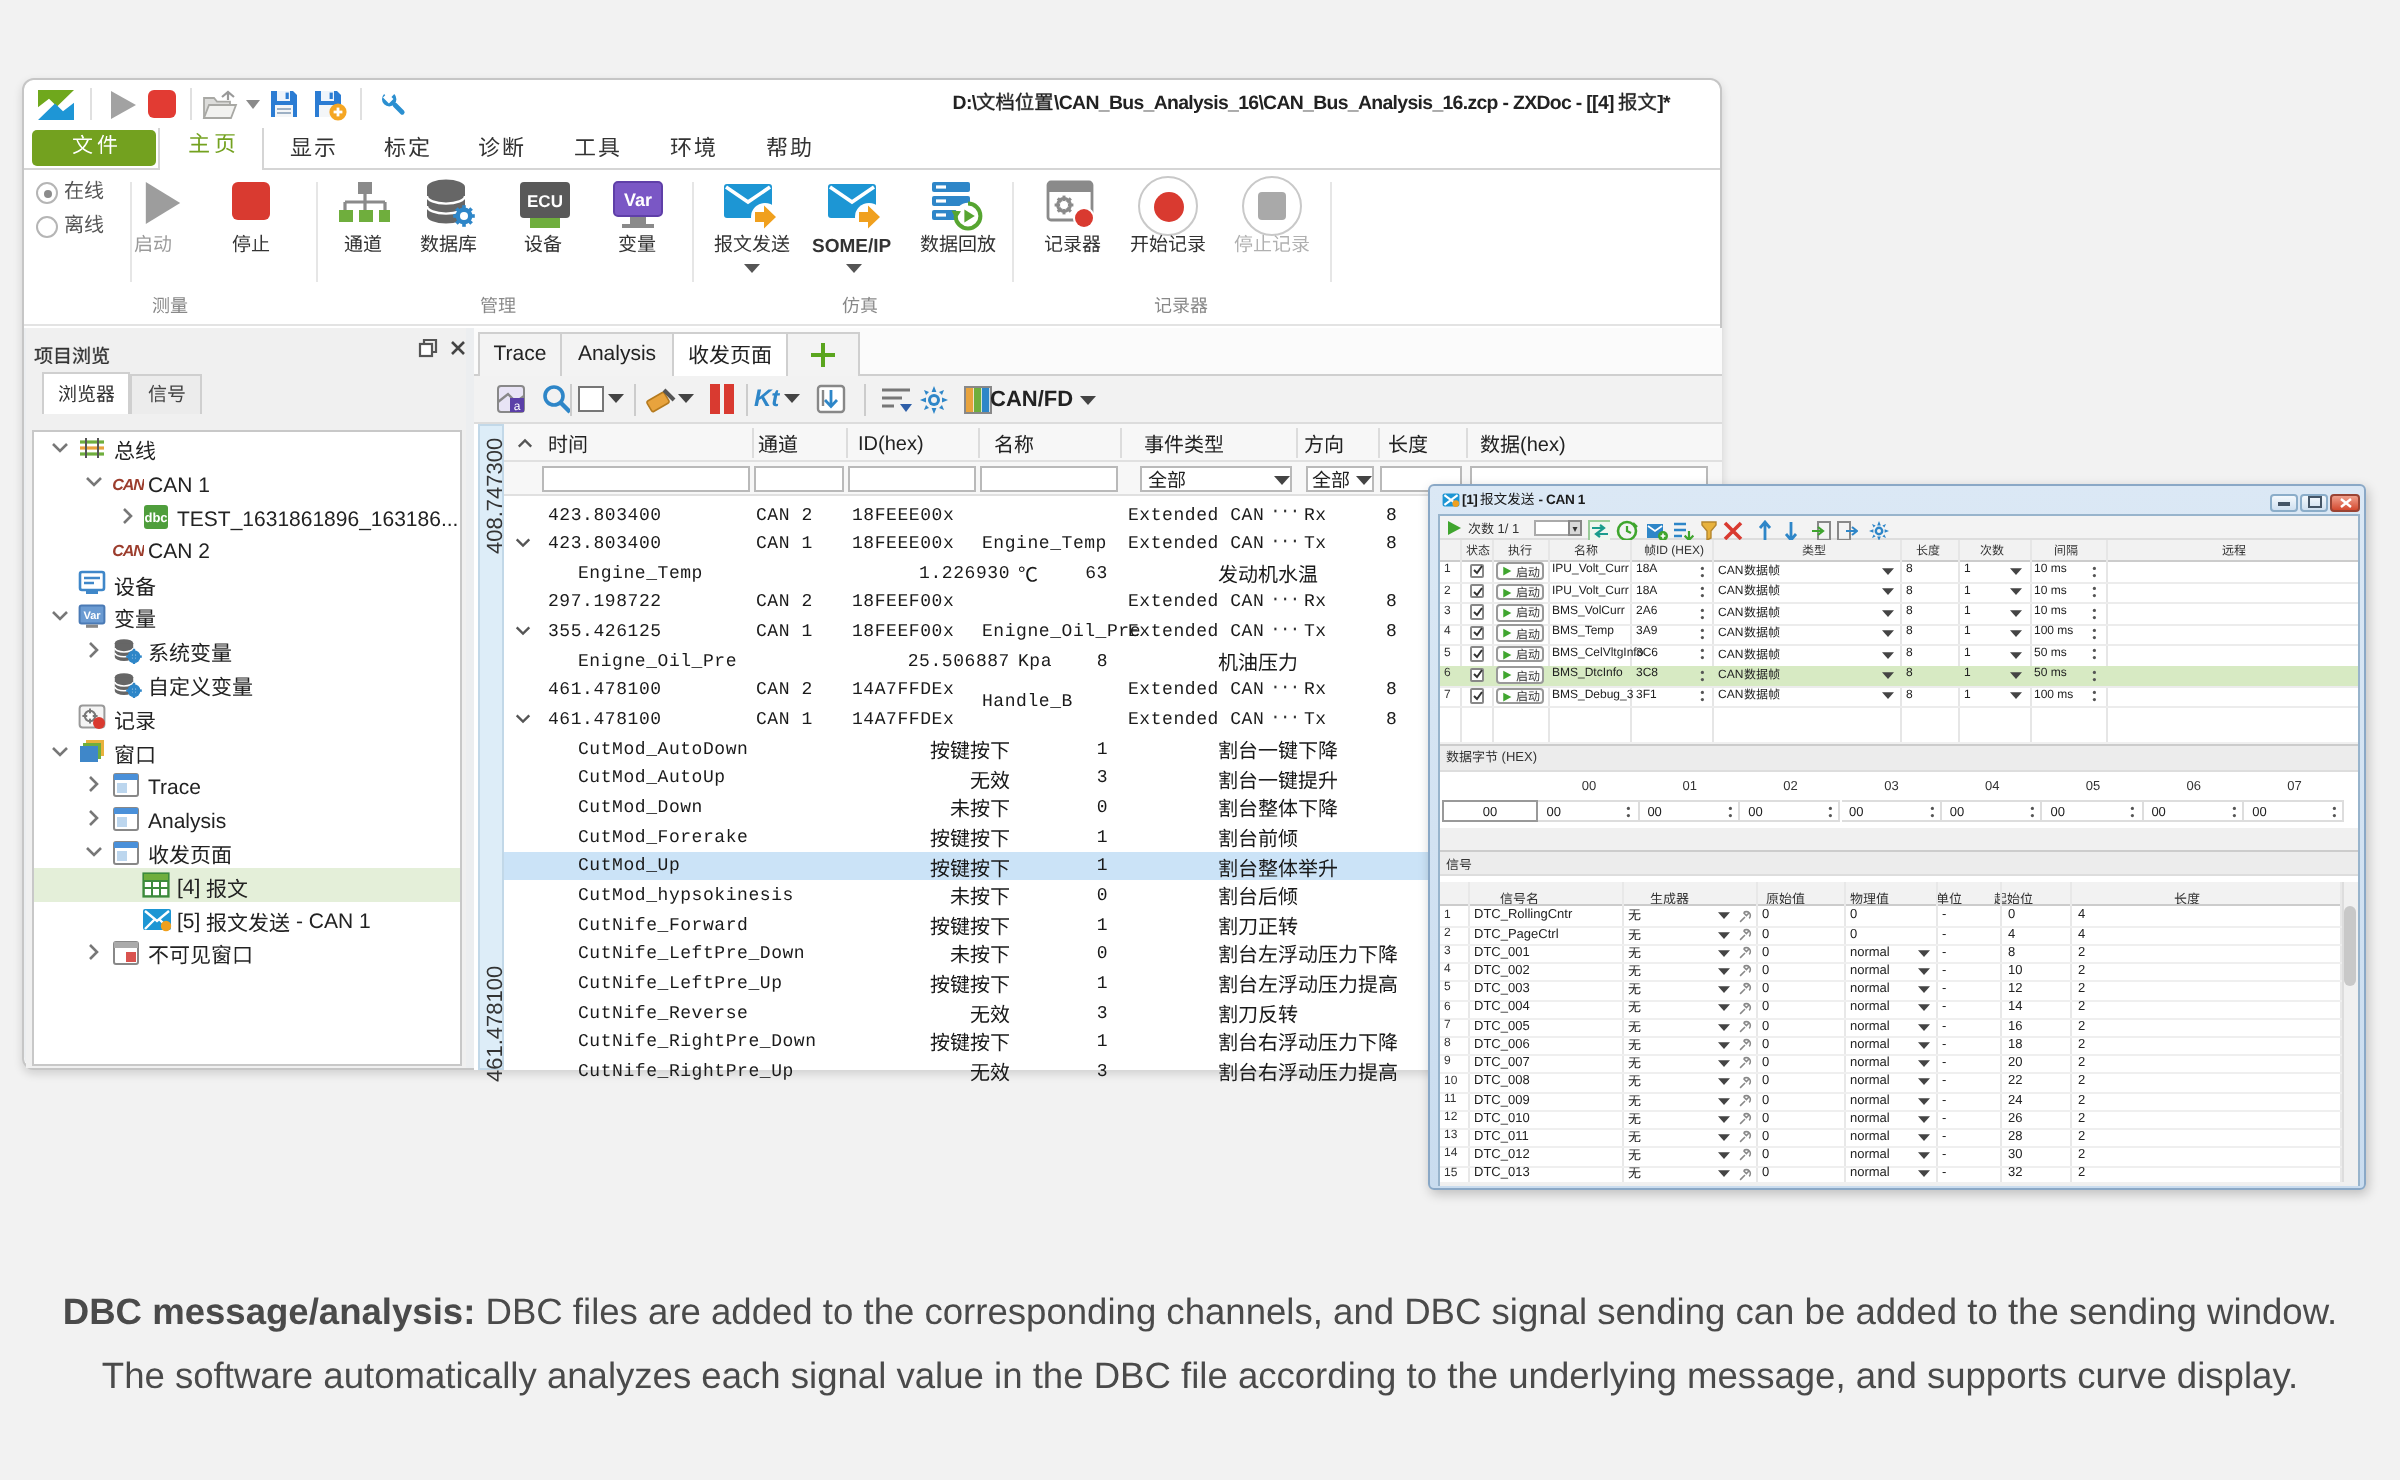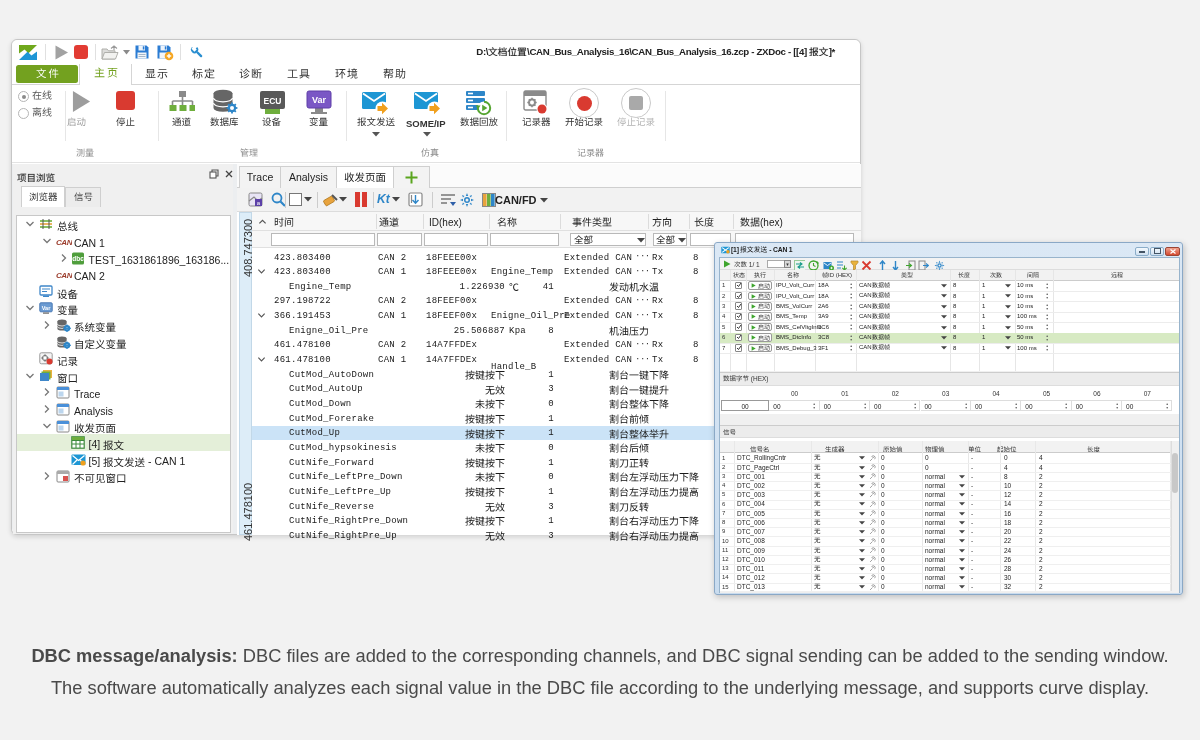--- a/index.html
+++ b/index.html
@@ -1032,21 +1032,21 @@
     <div class="tcell" style="left:681px;top:227.18px">8</div>
     <div class="tcell" style="left:277px;top:241.83px">Engine_Temp</div>
     <div class="tcell" style="left:393px;top:241.83px;width:100px;text-align:right">1.226930</div>
     <div class="abs" style="left:497px;top:242.03px">
         <svg class="ckb" style="width:10.0px;height:10.0px;" viewBox="0 0 100 100">
           <g transform="translate(0,88) scale(1,-1)" fill="#1a1a1a">
             <use href="#g81" x="0"></use>
           </g>
         </svg>
       </div>
-    <div class="tcell" style="left:522px;top:241.83px;width:20px;text-align:right">41</div>
+    <div class="tcell" style="left:522px;top:241.83px;width:20px;text-align:right">63</div>
     <div class="abs" style="left:597px;top:242.03px">
         <svg class="ckb" style="width:50.0px;height:10.0px;" viewBox="0 0 500 100">
           <g transform="translate(0,88) scale(1,-1)" fill="#1a1a1a">
             <use href="#g39" x="0"></use>
             <use href="#g24" x="100"></use>
             <use href="#g82" x="200"></use>
             <use href="#g83" x="300"></use>
             <use href="#g84" x="400"></use>
           </g>
         </svg>
@@ -1054,21 +1054,21 @@
     <div class="tcell" style="left:262px;top:256.48px">297.198722</div>
     <div class="tcell" style="left:366px;top:256.48px">CAN 2</div>
     <div class="tcell" style="left:414px;top:256.48px">18FEEF00x</div>
     <div class="tcell" style="left:552px;top:256.48px">Extended CAN</div>
     <div class="tcell" style="left:623px;top:254.98px;letter-spacing:-0.5px;color:#333">···</div>
     <div class="tcell" style="left:640px;top:256.48px">Rx</div>
     <div class="tcell" style="left:681px;top:256.48px">8</div>
     <svg class="abs" style="left:245px;top:271.32px" width="9" height="9" viewBox="0 0 10 10">
         <path d="M1.5 3 L5 6.5 L8.5 3" stroke="#555" stroke-width="1.3" fill="none"></path>
       </svg>
-    <div class="tcell" style="left:262px;top:271.12px">366.191453</div>
+    <div class="tcell" style="left:262px;top:271.12px">355.426125</div>
     <div class="tcell" style="left:366px;top:271.12px">CAN 1</div>
     <div class="tcell" style="left:414px;top:271.12px">18FEEF00x</div>
     <div class="tcell" style="left:479px;top:271.12px">Enigne_Oil_Pre</div>
     <div class="tcell" style="left:552px;top:271.12px">Extended CAN</div>
     <div class="tcell" style="left:623px;top:269.62px;letter-spacing:-0.5px;color:#333">···</div>
     <div class="tcell" style="left:640px;top:271.12px">Tx</div>
     <div class="tcell" style="left:681px;top:271.12px">8</div>
     <div class="tcell" style="left:277px;top:285.77px">Enigne_Oil_Pre</div>
     <div class="tcell" style="left:393px;top:285.77px;width:100px;text-align:right">25.506887</div>
     <div class="tcell" style="left:497px;top:285.77px">Kpa</div>
@@ -1089,21 +1089,21 @@
     <div class="tcell" style="left:552px;top:300.43px">Extended CAN</div>
     <div class="tcell" style="left:623px;top:298.93px;letter-spacing:-0.5px;color:#333">···</div>
     <div class="tcell" style="left:640px;top:300.43px">Rx</div>
     <div class="tcell" style="left:681px;top:300.43px">8</div>
     <svg class="abs" style="left:245px;top:315.27px" width="9" height="9" viewBox="0 0 10 10">
         <path d="M1.5 3 L5 6.5 L8.5 3" stroke="#555" stroke-width="1.3" fill="none"></path>
       </svg>
     <div class="tcell" style="left:262px;top:315.07px">461.478100</div>
     <div class="tcell" style="left:366px;top:315.07px">CAN 1</div>
     <div class="tcell" style="left:414px;top:315.07px">14A7FFDEx</div>
-    <div class="tcell" style="left:479px;top:322px">Handle_B</div>
+    <div class="tcell" style="left:479px;top:306px">Handle_B</div>
     <div class="tcell" style="left:552px;top:315.07px">Extended CAN</div>
     <div class="tcell" style="left:623px;top:313.57px;letter-spacing:-0.5px;color:#333">···</div>
     <div class="tcell" style="left:640px;top:315.07px">Tx</div>
     <div class="tcell" style="left:681px;top:315.07px">8</div>
     <div class="tcell" style="left:277px;top:329.73px">CutMod_AutoDown</div>
     <div class="abs" style="left:453.0px;top:329.93px">
         <svg class="ckb" style="width:40.0px;height:10.0px;" viewBox="0 0 400 100">
           <g transform="translate(0,88) scale(1,-1)" fill="#1a1a1a">
             <use href="#g88" x="0"></use>
             <use href="#g89" x="100"></use>

